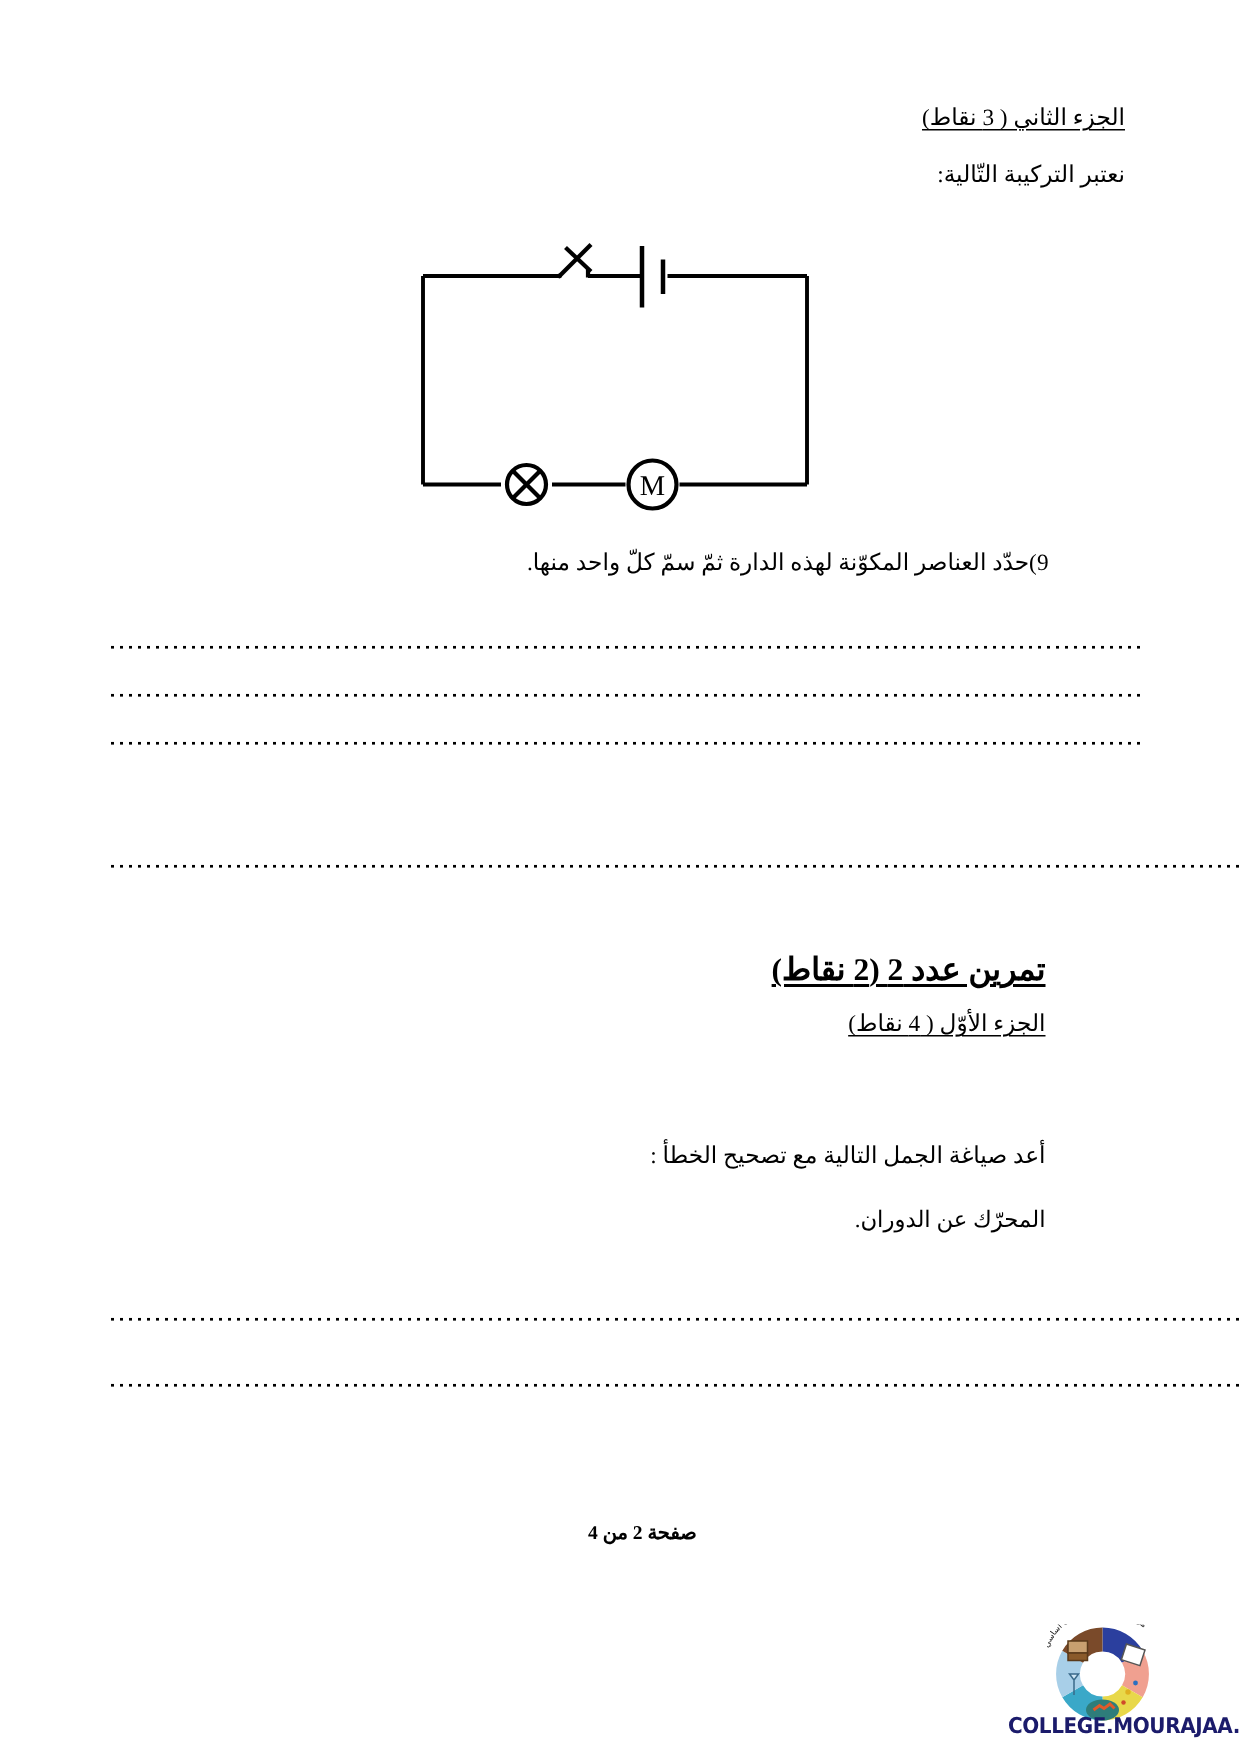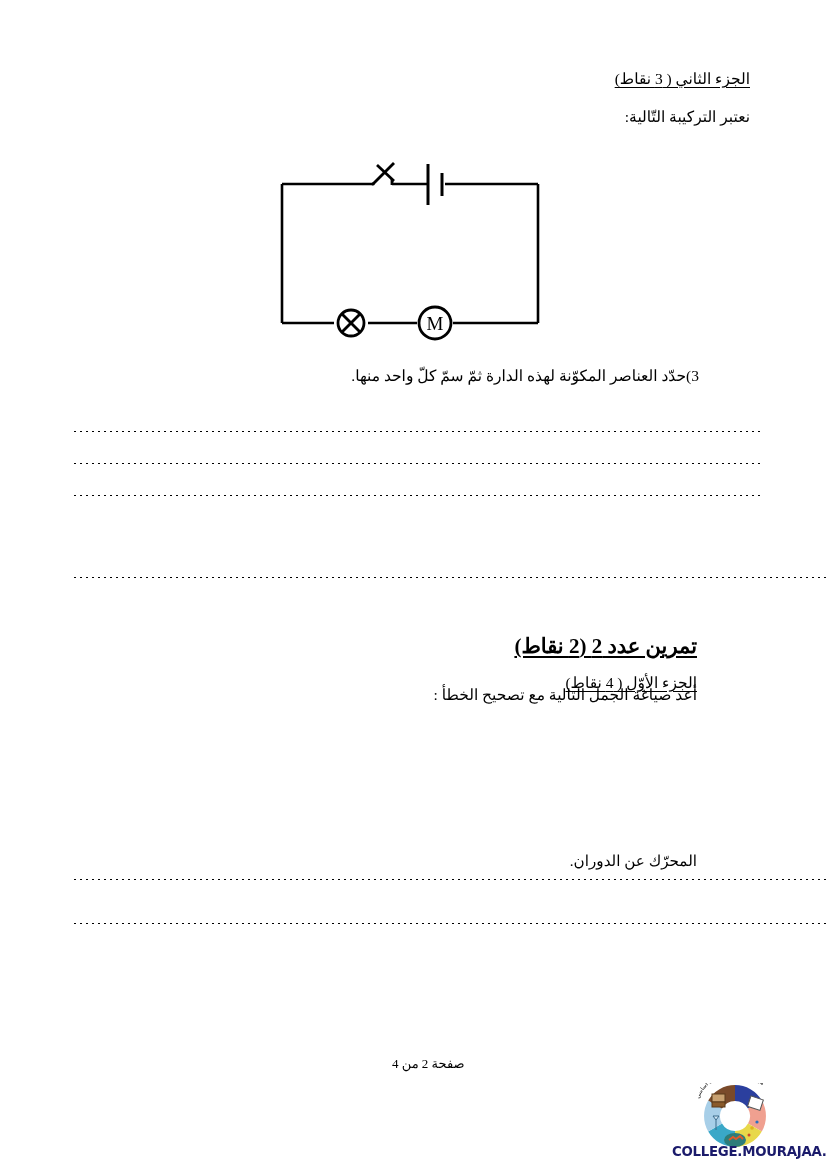--- a/index.html
+++ b/index.html
@@ -134,42 +134,42 @@
         <line x1="90" y1="159" x2="72" y2="177" stroke="#000" stroke-width="2.8"></line>
       </g>
 
       <g>
         <circle cx="165" cy="168" r="16" fill="#fff" stroke="#000" stroke-width="2.8"></circle>
         <text x="165" y="175" text-anchor="middle" font-family="Liberation Serif, serif" font-size="19" fill="#000">M</text>
       </g>
     </svg>
   </div>
 
-  <div class="abs rtl body-text" style="right:128px; top:364px;">3)حدّد العناصر المكوّنة لهذه الدارة ثمّ سمّ كلّ واحد منها.</div>
+  <div class="abs rtl body-text" style="right:128px; top:364px;">9)حدّد العناصر المكوّنة لهذه الدارة ثمّ سمّ كلّ واحد منها.</div>
 
   <div class="abs dots" style="left:72px; top:430px; width:688px;"></div>
   <div class="abs dots" style="left:72px; top:462px; width:688px;"></div>
   <div class="abs dots" style="left:72px; top:494px; width:688px;"></div>
 
 
   <div class="abs dots" style="left:72px; top:576px; width:828px;"></div>
 
   <div class="abs rtl bold-heading underlined" style="right:130px; top:634px;">تمرين عدد  2   (2 نقاط)</div>
 
   <div class="abs rtl line-heading underlined" style="right:130px; top:672px;">الجزء الأوّل ( 4 نقاط)</div>
 
-  <div class="abs rtl body-text" style="right:130px; top:683px;">أعد صياغة الجمل التالية مع تصحيح الخطأ :</div>
-
-
-  <div class="abs rtl body-text-wide" style="right:130px; top:850px;">المحرّك عن الدوران.</div>
+  <div class="abs rtl body-text" style="right:130px; top:759px;">أعد صياغة الجمل التالية مع تصحيح الخطأ :</div>
+
+
+  <div class="abs rtl body-text-wide" style="right:130px; top:803px;">المحرّك عن الدوران.</div>
 
   <div class="abs dots" style="left:72px; top:878px; width:828px;"></div>
   <div class="abs dots" style="left:72px; top:922px; width:828px;"></div>
 
-  <div class="abs rtl footer-page" style="left:392px; top:1056px;">صفحة 2 من 4</div>
+  <div class="abs rtl footer-page" style="left:392px; top:1014px;font-weight:bold;">صفحة 2 من 4</div>
 
   <div class="abs" style="left:688px; top:1083px;">
     <svg width="95" height="68" viewBox="0 0 95 68" xmlns="http://www.w3.org/2000/svg">
 
       <g transform="translate(47,33)">
 
         <path d="M 0 -31 A 31 31 0 0 1 26.8 -15.5 L 13 -7.5 A 15 15 0 0 0 0 -15 Z" fill="#2b3f9e"></path>
         <path d="M 26.8 -15.5 A 31 31 0 0 1 26.8 15.5 L 13 7.5 A 15 15 0 0 0 13 -7.5 Z" fill="#f0a090"></path>
         <path d="M 26.8 15.5 A 31 31 0 0 1 0 31 L 0 15 A 15 15 0 0 0 13 7.5 Z" fill="#e8d84a"></path>
         <path d="M 0 31 A 31 31 0 0 1 -26.8 15.5 L -13 7.5 A 15 15 0 0 0 0 15 Z" fill="#3aa8c8"></path>

